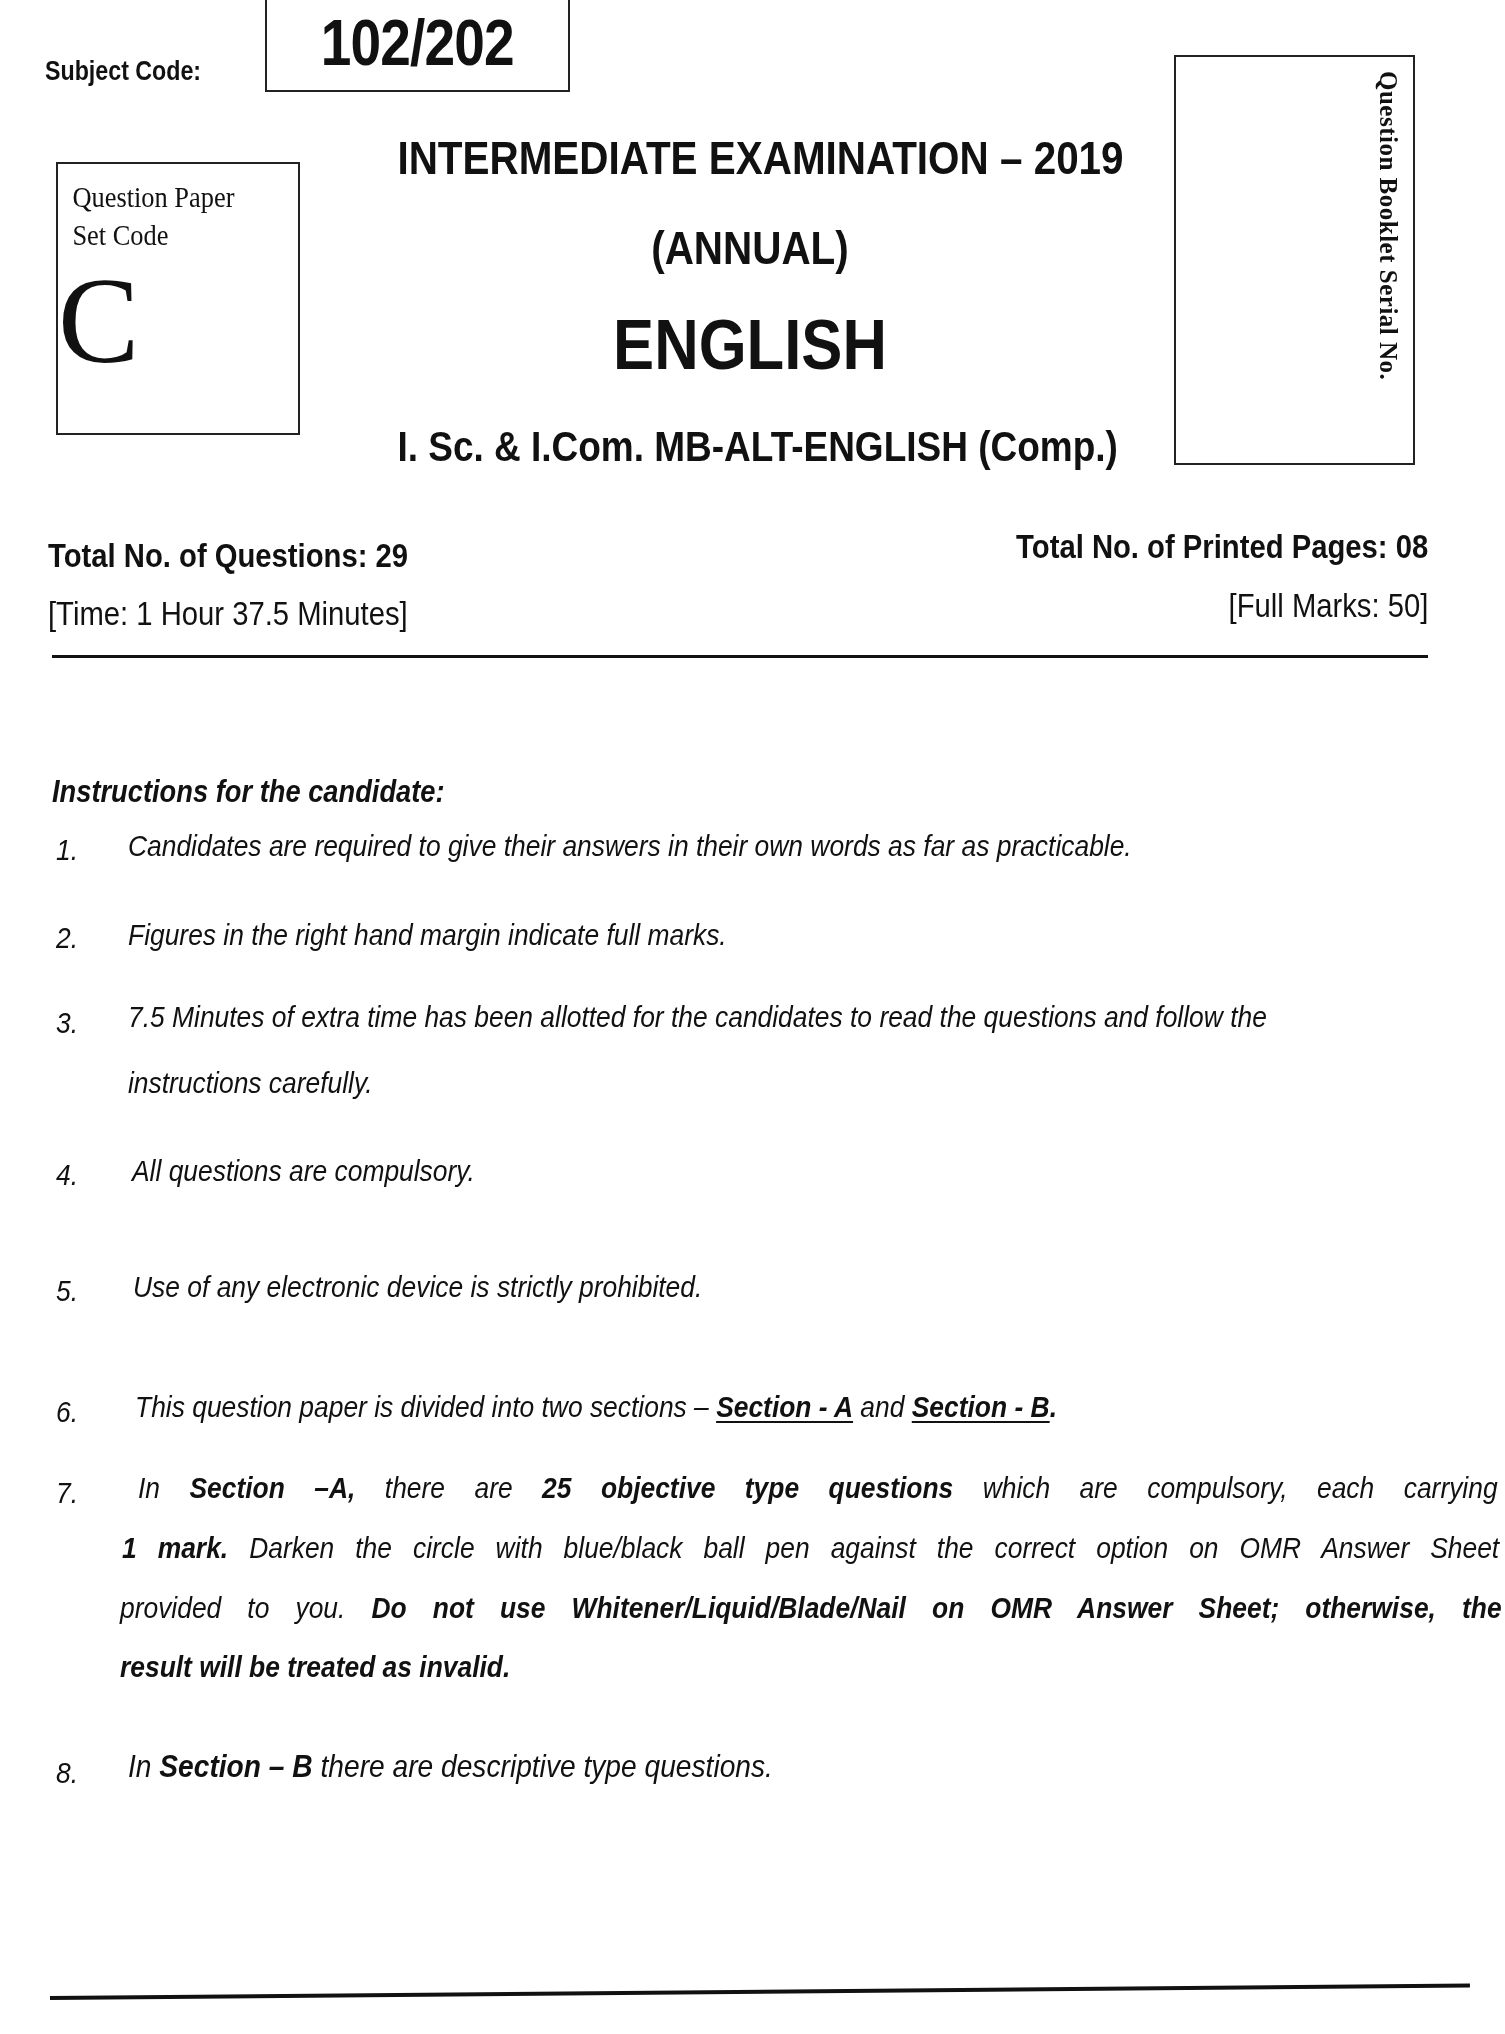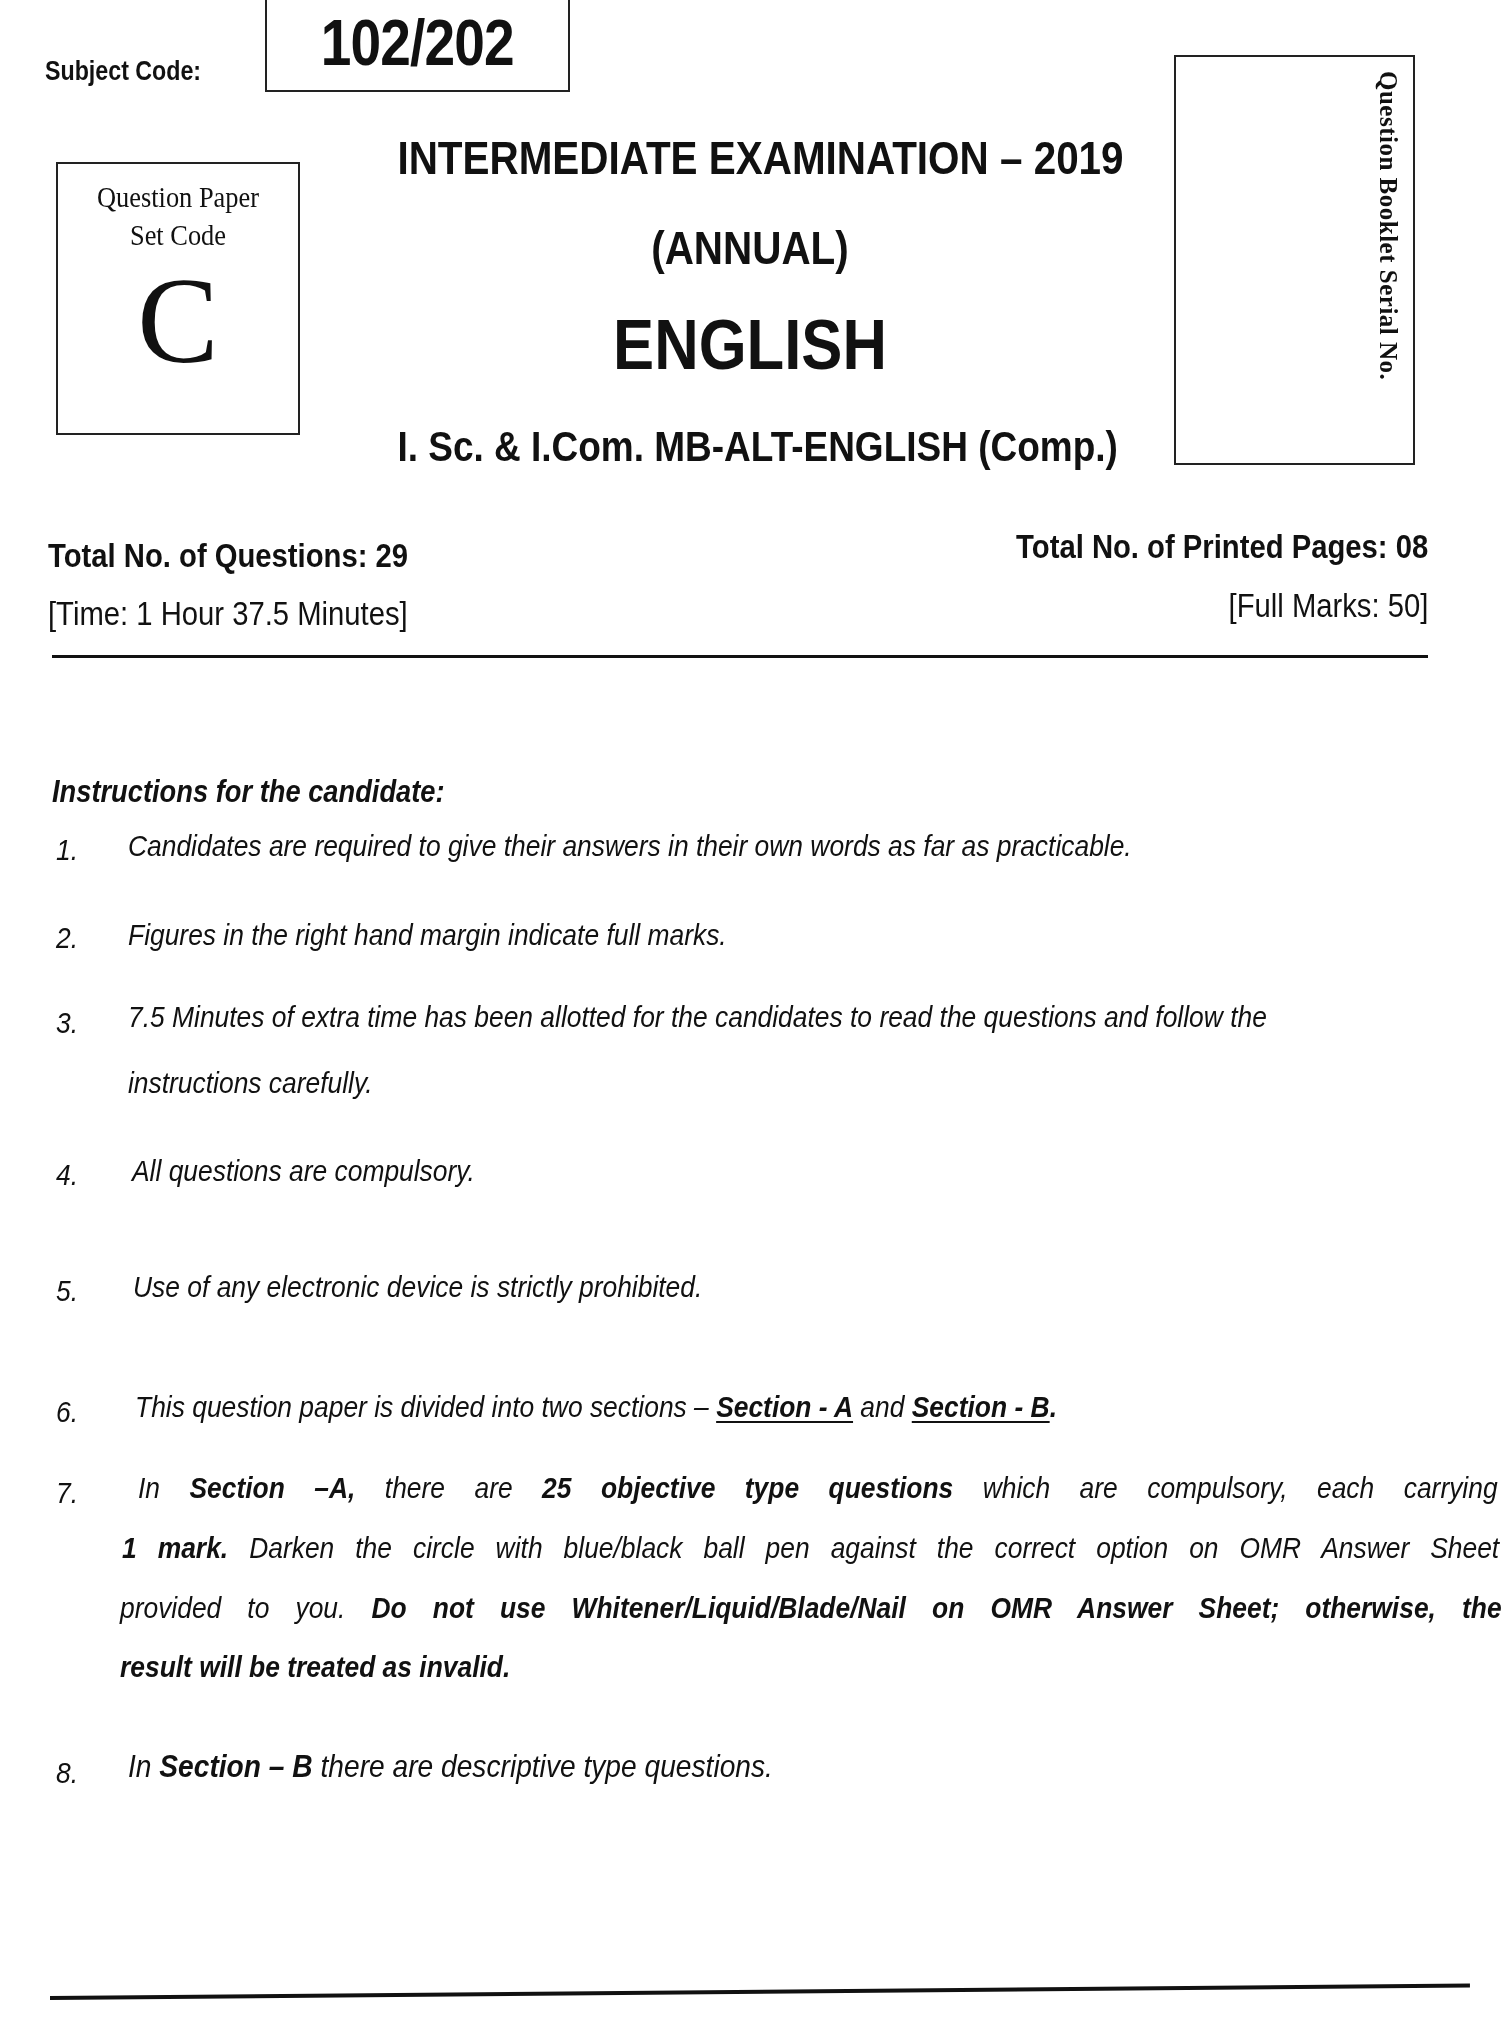--- a/index.html
+++ b/index.html
@@ -5,21 +5,21 @@
   html, body { margin: 0; padding: 0; background: #ffffff; }
   body { width: 1505px; height: 2034px; position: relative; overflow: hidden; color: #111; font-family: "Liberation Sans", sans-serif; }
   .abs { position: absolute; }
 
   
   #subject-code-label { left: 45px; top: 56px; font-size: 27px; font-weight: bold; letter-spacing: 0px; transform: scaleX(0.86); transform-origin: left top; }
   #subject-code-box { left: 265px; top: -4px; width: 305px; height: 96px; border: 2px solid #222; border-top: none; box-sizing: border-box; display: flex; align-items: center; justify-content: center; }
   #subject-code-value { font-size: 64px; font-weight: bold; transform: scaleX(0.86); letter-spacing: -1px; }
 
   
-  #set-code-box { left: 56px; top: 162px; width: 244px; height: 273px; border: 2px solid #222; box-sizing: border-box; text-align: center; font-family: "Liberation Serif", serif; }
+  #set-code-box { left: 56px; top: 162px; width: 244px; height: 273px; border: 2px solid #222; box-sizing: border-box; font-family: "Liberation Serif", serif; }
   #set-code-label-1 { position: absolute; left: 0; right: 0; top: 16px; font-size: 30px; transform: scaleX(0.88); }
   #set-code-label-2 { position: absolute; left: 0; right: 0; top: 54px; font-size: 30px; transform: scaleX(0.88); }
   #set-code-value { position: absolute; left: 0; right: 0; top: 96px; font-size: 122px; line-height: 1; }
 
   
   .center-col { left: 340px; width: 820px; text-align: center; }
   #exam-title { top: 130px; font-size: 47px; font-weight: bold; transform: scaleX(0.86); transform-origin: center; white-space: nowrap; }
   #exam-type { top: 220px; font-size: 47px; font-weight: bold; transform: scaleX(0.86); transform-origin: center; }
   #subject-title { top: 305px; font-size: 70px; font-weight: bold; transform: scaleX(0.88); transform-origin: center; }
   #stream-title { top: 422px; font-size: 43px; font-weight: bold; transform: scaleX(0.86); transform-origin: center; white-space: nowrap; }

